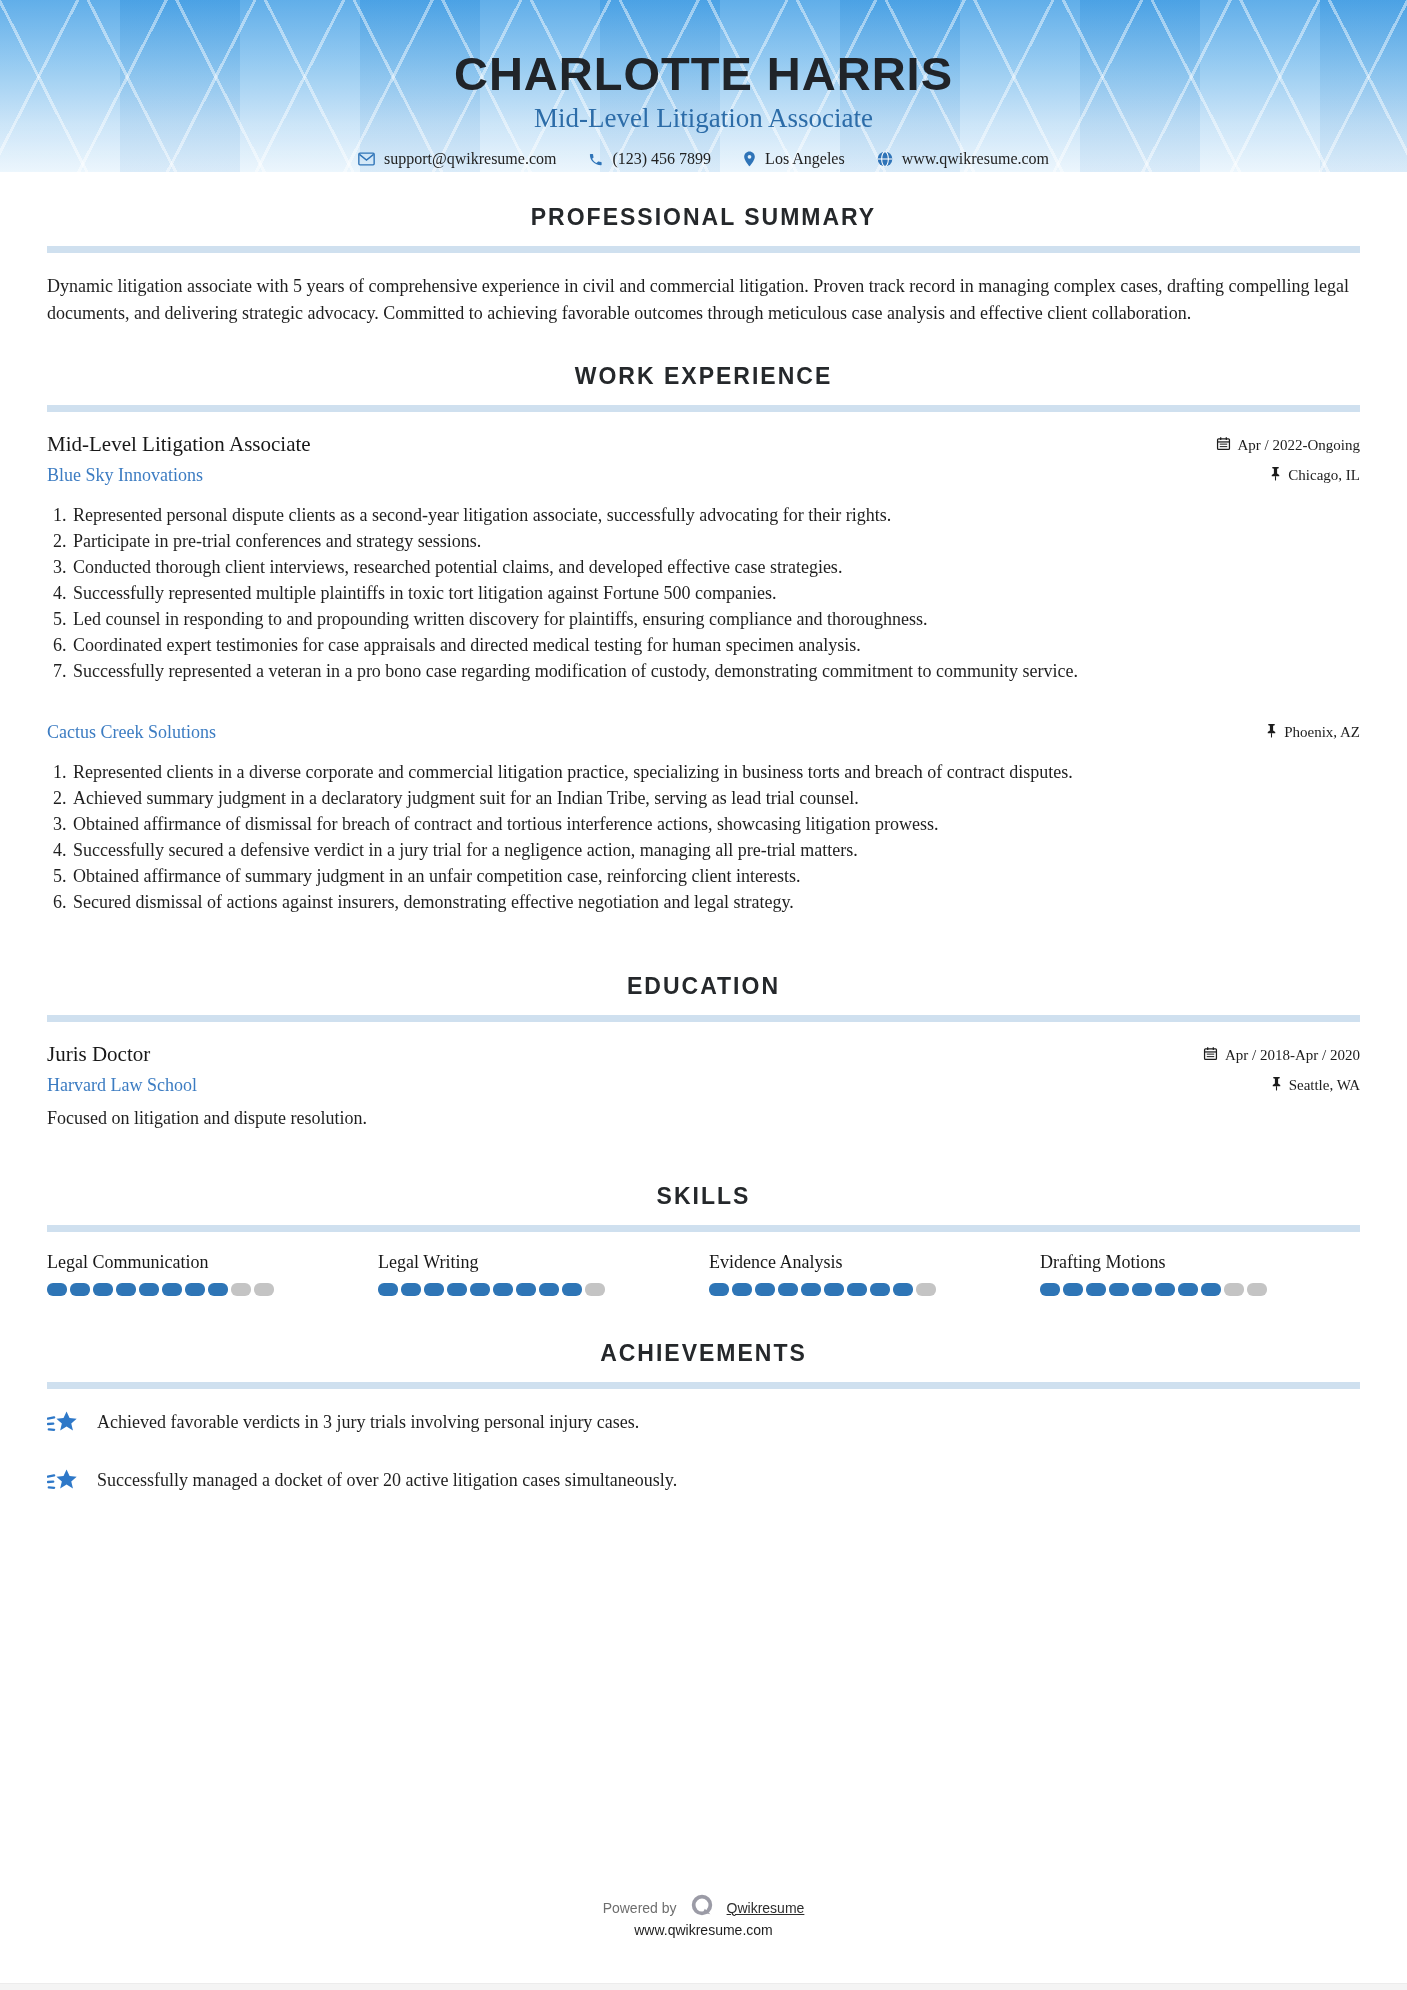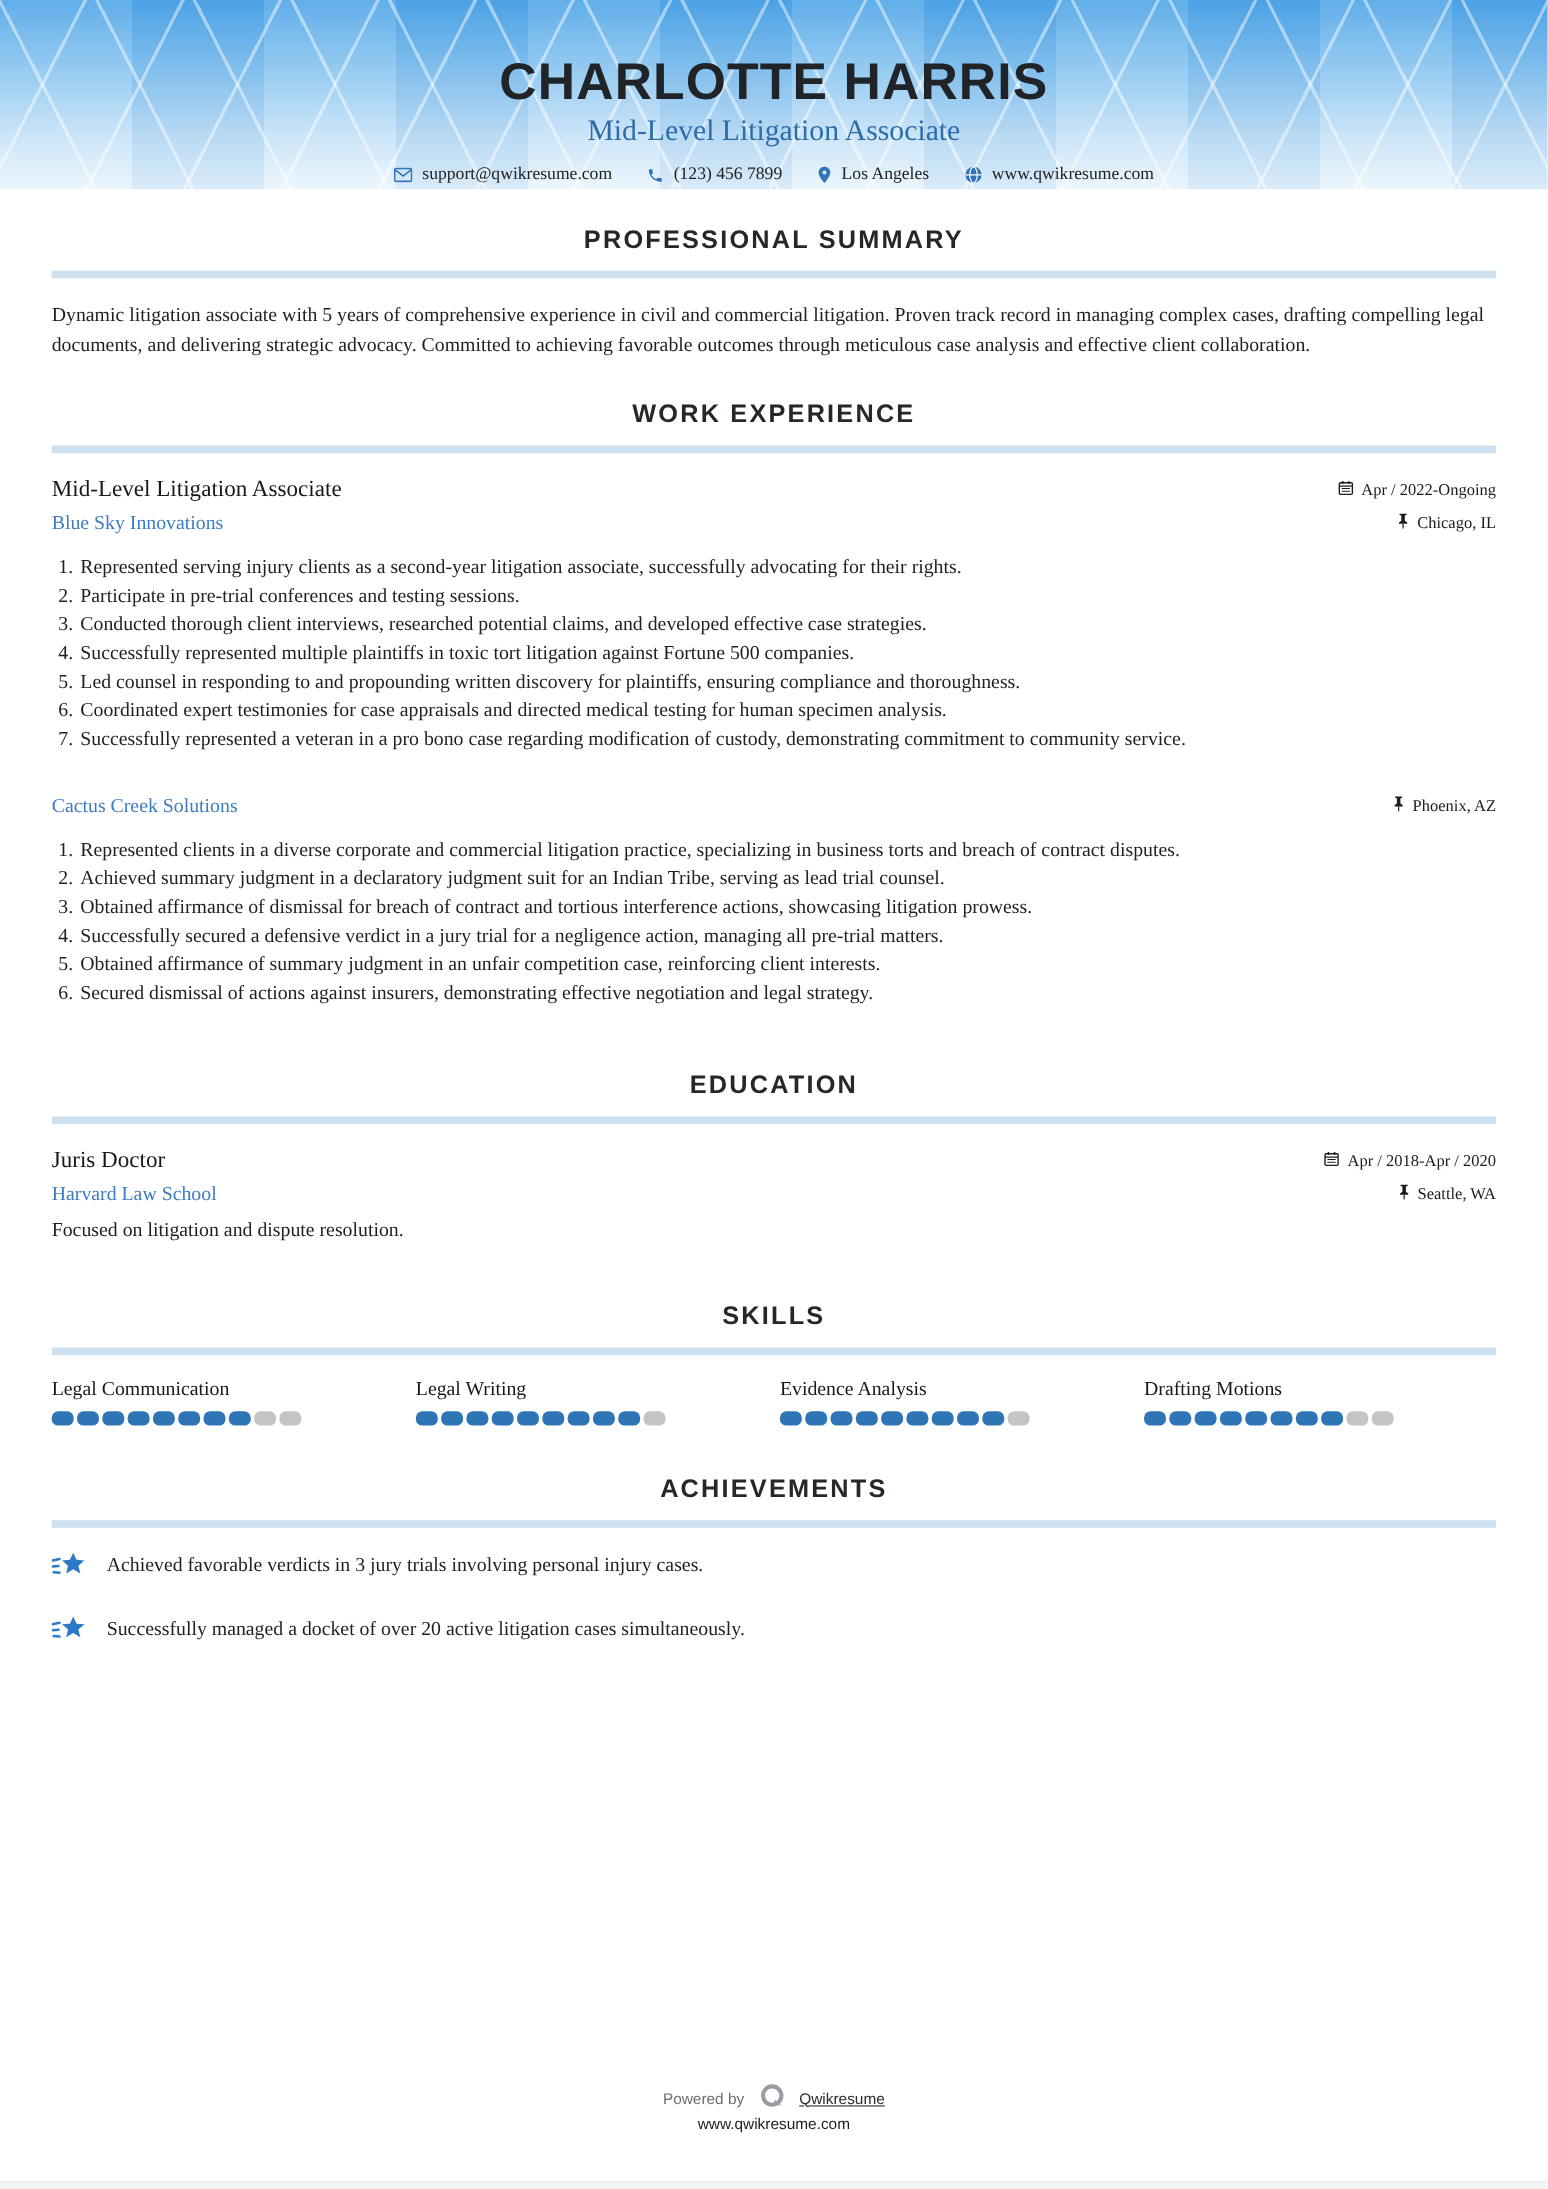--- a/index.html
+++ b/index.html
@@ -150,22 +150,22 @@
       <span class="job-company">Blue Sky Innovations</span>
       <span class="job-meta">
         <span><svg width="11" height="15" viewBox="0 0 20 28">
                   <path d="M4 2h12v2l-3 1v9l4 3v2H3v-2l4-3V5L4 4z" fill="#1c1c1c"></path>
                   <line x1="10" y1="19" x2="10" y2="27" stroke="#1c1c1c" stroke-width="2"></line>
                 </svg></span>
         <span class="jloc">Chicago, IL</span>
       </span>
     </div>
     <ol class="job-bullets">
-            <li>Represented serving injury clients as a second-year litigation associate, successfully advocating for their rights.</li>
-            <li>Participate in pre-trial conferences and testing sessions.</li>
+            <li>Represented personal dispute clients as a second-year litigation associate, successfully advocating for their rights.</li>
+            <li>Participate in pre-trial conferences and strategy sessions.</li>
             <li>Conducted thorough client interviews, researched potential claims, and developed effective case strategies.</li>
             <li>Successfully represented multiple plaintiffs in toxic tort litigation against Fortune 500 companies.</li>
             <li>Led counsel in responding to and propounding written discovery for plaintiffs, ensuring compliance and thoroughness.</li>
             <li>Coordinated expert testimonies for case appraisals and directed medical testing for human specimen analysis.</li>
             <li>Successfully represented a veteran in a pro bono case regarding modification of custody, demonstrating commitment to community service.</li>
           </ol>
   </div>
 
   <div class="job">
     <div class="job-sub">

